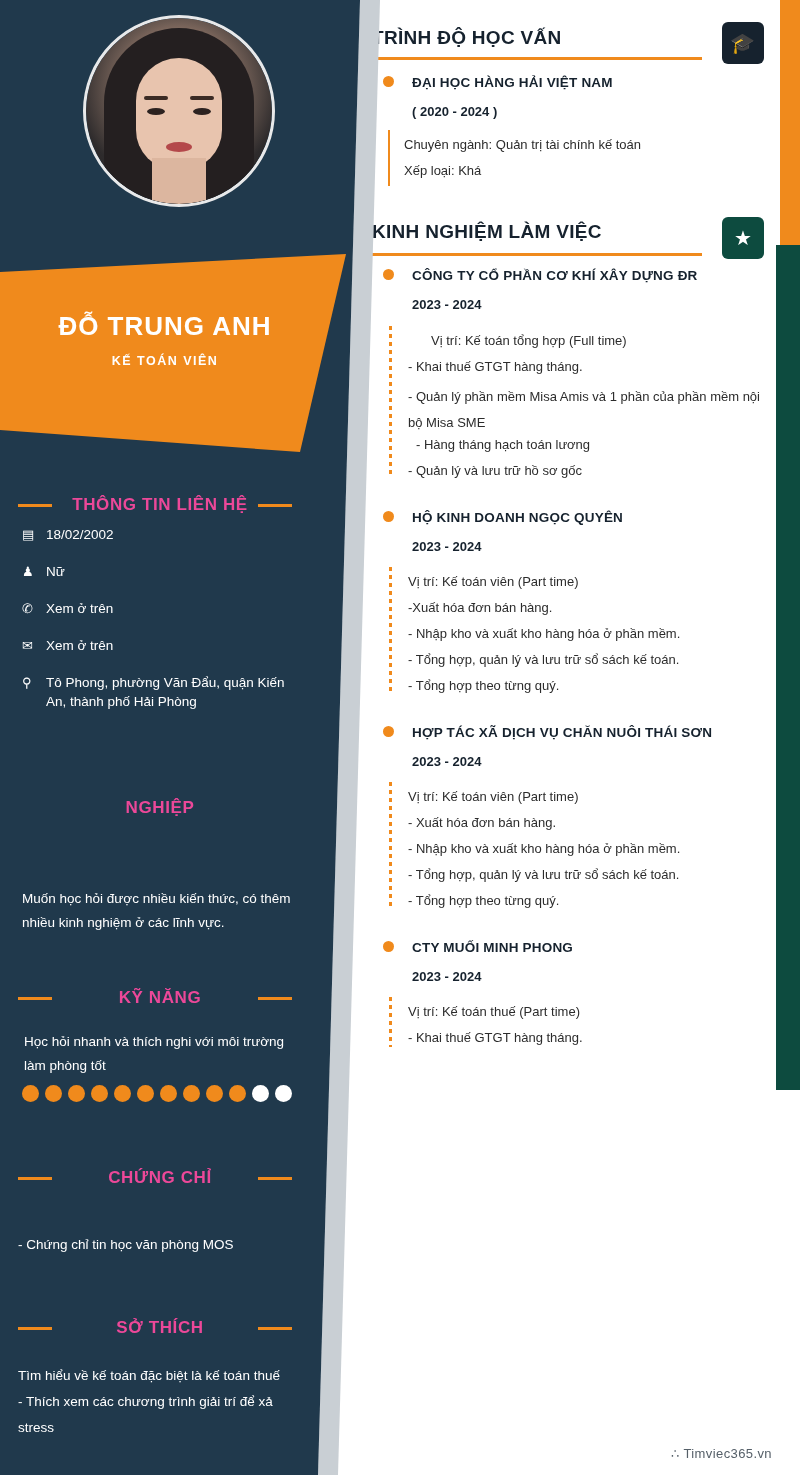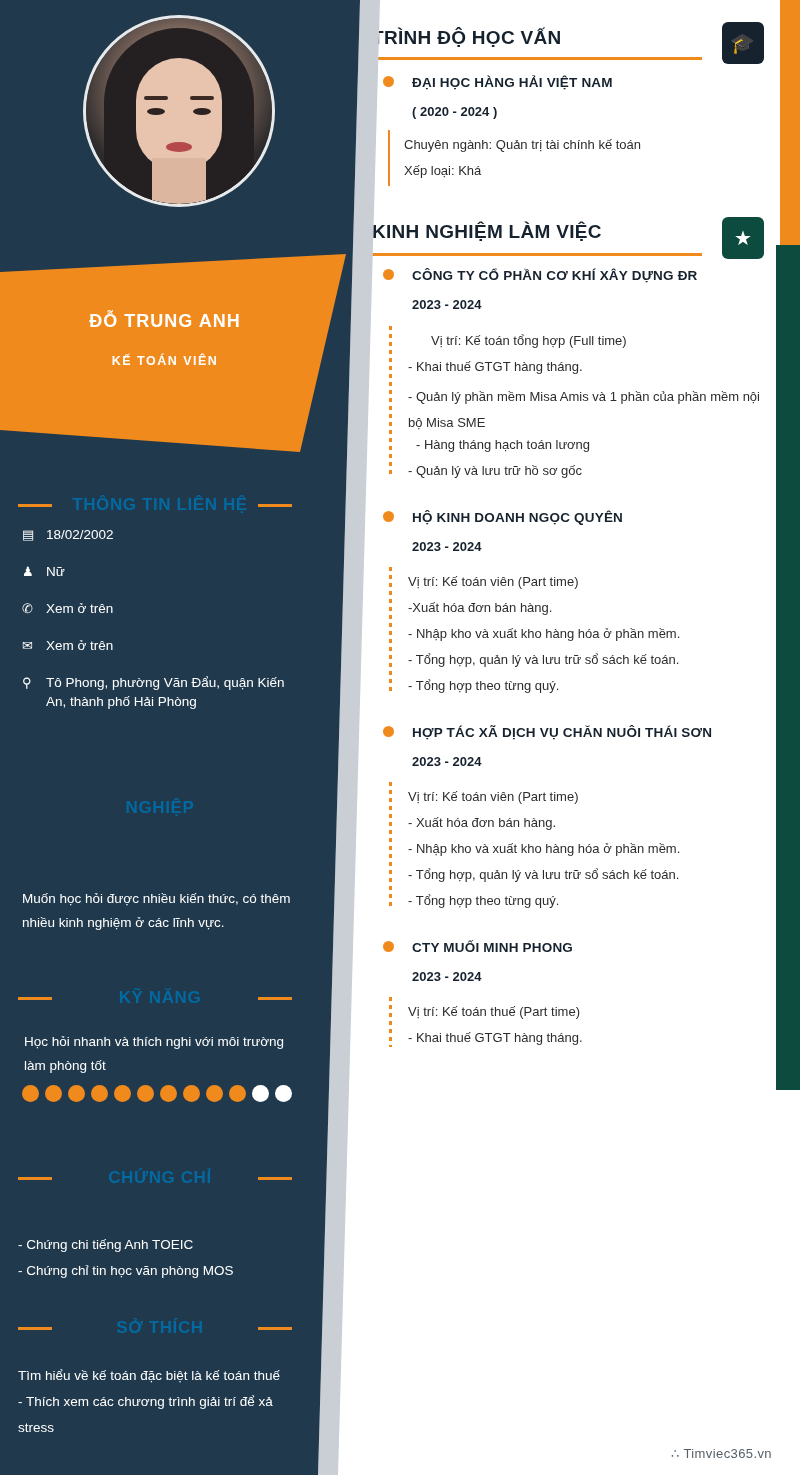--- a/index.html
+++ b/index.html
@@ -91,40 +91,40 @@
     width: 346px; height: 198px;
     background: #f08a1c;
     clip-path: polygon(0 18px, 346px 0, 300px 198px, 0 176px);
     z-index: 4;
   }
   .name-text {
     position: absolute;
     left: 0; top: 311px; width: 330px;
     text-align: center;
     color: #ffffff;
-    font-size: 18px; font-weight: bold;
+    font-size: 26px; font-weight: bold;
     letter-spacing: 1px;
     z-index: 6;
   }
   .role-text {
     position: absolute;
     left: 0; top: 354px; width: 330px;
     text-align: center;
     color: #ffffff;
     font-size: 12.5px; font-weight: bold;
     letter-spacing: 1.5px;
     z-index: 6;
   }
 
   
   .l-sec { position: absolute; z-index: 6; width: 320px; left: 0; }
   .l-head {
     position: relative;
     text-align: center;
-    color: #0369a1;
+    color: #ec4899;
     font-size: 17px; font-weight: bold;
     letter-spacing: 0.6px;
     line-height: 35px;
   }
   .l-head .bar {
     position: absolute; top: 17px;
     width: 34px; height: 3px; background: #f08a1c;
   }
   .l-head .bar.left { left: 18px; }
   .l-head .bar.right { right: 28px; }
@@ -288,21 +288,20 @@
 </div>
 
 <div class="l-sec" style="top:1160px;">
   <div class="l-head">
     <span class="bar left"></span>
     <span>CHỨNG CHỈ</span>
     <span class="bar right"></span>
   </div>
 </div>
 <div class="body-txt" style="position:absolute; left:18px; top:1232px; width:285px; z-index:6; line-height:26px;">
-  <div>- Chứng chi tiếng Anh TOEIC</div>
   <div>- Chứng chỉ tin học văn phòng MOS</div>
 </div>
 
 <div class="l-sec" style="top:1310px;">
   <div class="l-head">
     <span class="bar left"></span>
     <span>SỞ THÍCH</span>
     <span class="bar right"></span>
   </div>
 </div>

